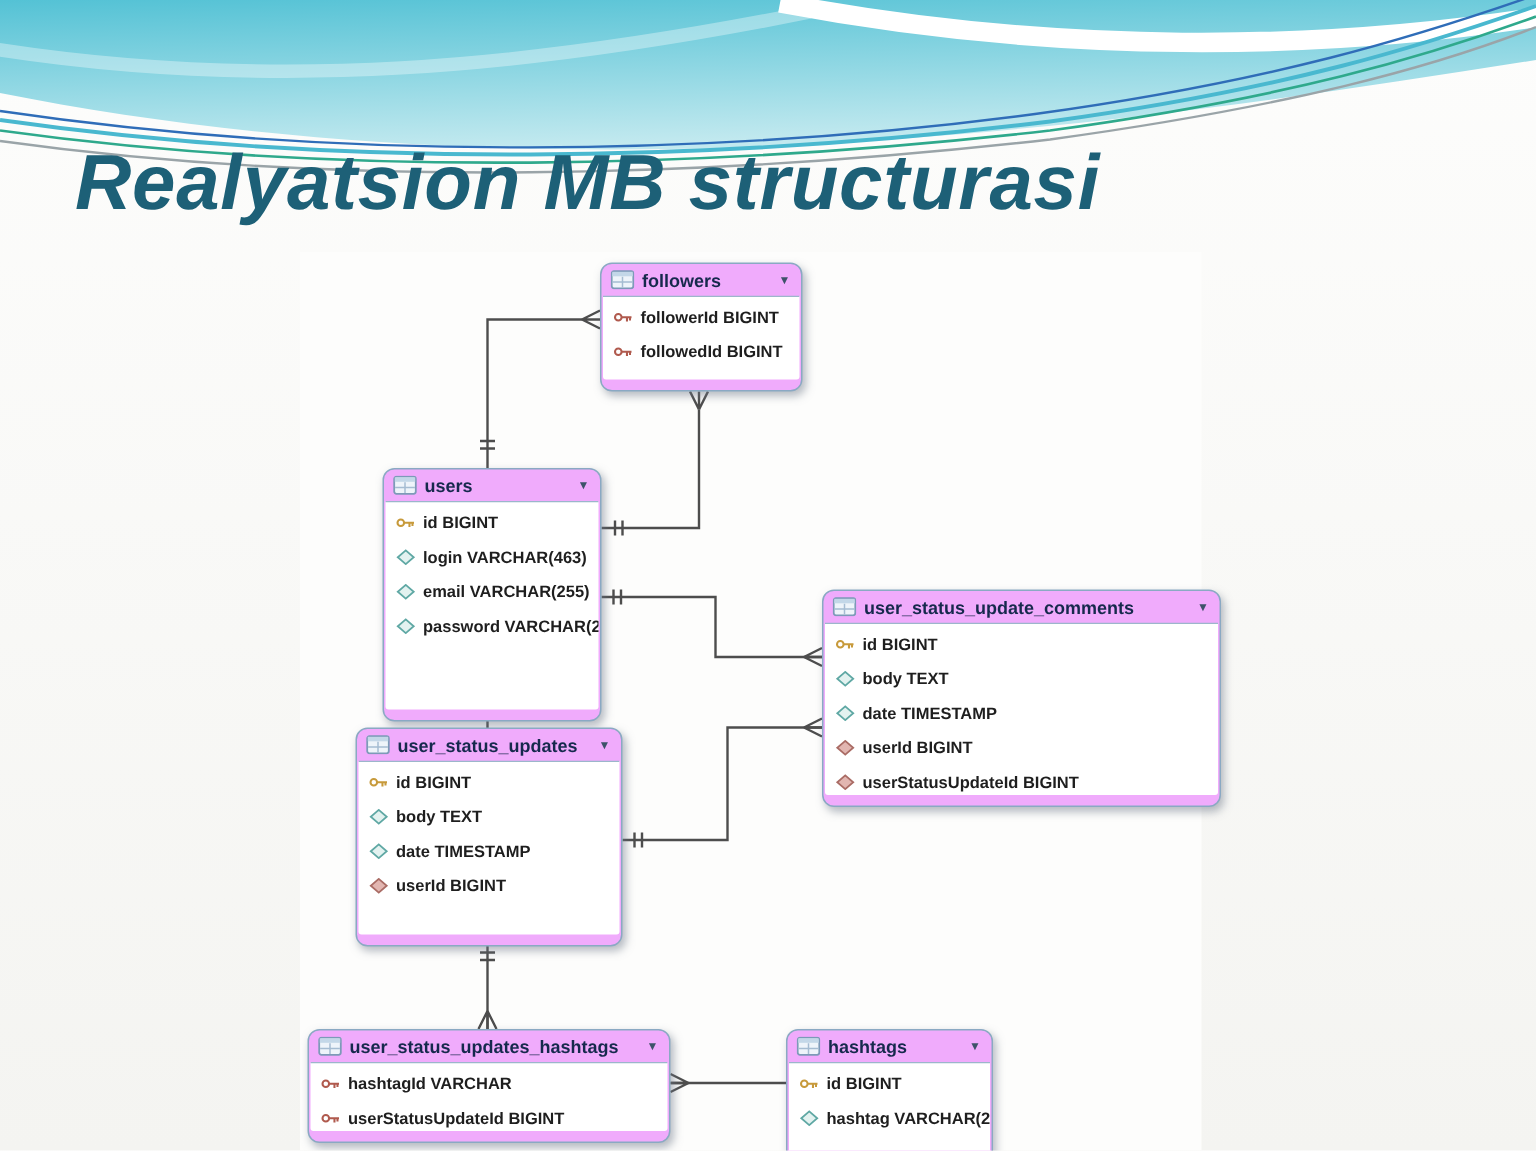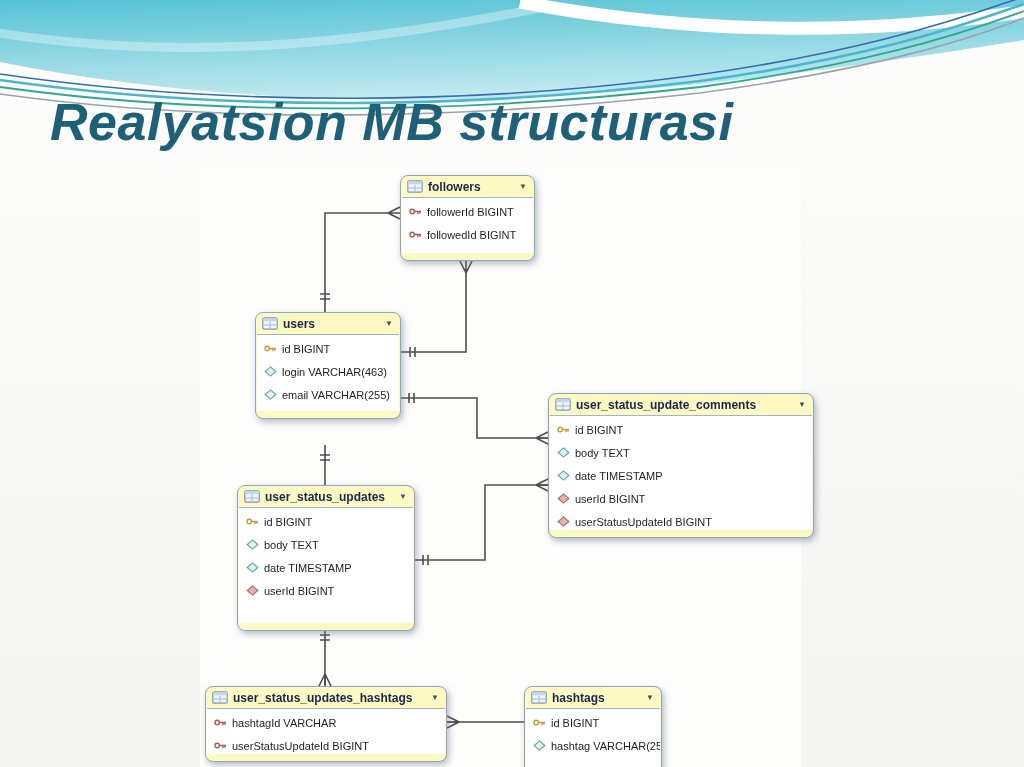--- a/index.html
+++ b/index.html
@@ -15,37 +15,37 @@
     position:absolute;left:50px;top:92px;
     font-size:52px;font-weight:700;letter-spacing:.5px;
     color:#1d6077;white-space:nowrap;font-style:italic;
   }
   
   .canvas{position:absolute;left:200px;top:168px;width:601px;height:599px;background:#fdfdfc;}
   .connectors{position:absolute;top:0;left:0;width:1024px;height:767px;pointer-events:none;}
   
   .tbl{
     position:absolute;box-sizing:border-box;
-    background:#fef9c3;border:1px solid #8aa9c3;border-radius:8px;
+    background:#f0abfc;border:1px solid #8aa9c3;border-radius:8px;
     box-shadow:2px 3px 6px rgba(110,120,135,.5);
     display:flex;flex-direction:column;
     padding:0 1px 7px 1px;
   }
   .tbl-h{
     display:flex;align-items:center;gap:5px;
     height:21px;padding:0 6px 0 5px;flex:0 0 auto;
     font-size:12px;font-weight:700;color:#16294d;
   }
   .tbl-h .grid-ic{flex:0 0 auto;}
   .tbl-h .tri{margin-left:auto;font-size:8px;color:#3e5269;line-height:1;}
   .tbl-b{
     background:#ffffff;flex:1 1 auto;border-radius:0 0 2px 2px;
     border-top:1px solid #9cb6cb;padding:2px 0 0 0;overflow:hidden;
   }
-  .row{display:flex;align-items:center;gap:5px;height:23px;padding:0 7px;font-size:11px;color:#1e1e1e;white-space:nowrap;}
+  .row{display:flex;align-items:center;gap:5px;height:23px;padding:0 7px;font-size:11px;color:#1e1e1e;white-space:nowrap;font-weight:bold;}
   .ic{flex:0 0 auto;}
   .ic.gold{color:#c79a3b;}
   .ic.red{color:#b05a4e;}
 </style>
 </head>
 <body>
 
 <svg width="0" height="0" style="position:absolute" aria-hidden="true">
   <defs>
     <symbol id="sym-key" viewBox="0 0 14 12">
@@ -132,21 +132,21 @@
     </div>
     <div class="row">
       <svg class="ic red" width="13" height="11">
           <use href="#sym-key"></use>
         </svg>
       <span>followedId BIGINT</span>
     </div>
   </div>
 </div>
 
-<div class="tbl" style="left:255px;top:312px;width:146px;height:107px">
+<div class="tbl" style="left:255px;top:312px;width:146px;height:169px">
   <div class="tbl-h">
     <svg class="grid-ic" width="16" height="13">
         <use href="#sym-grid"></use>
       </svg>
     <span class="tbl-name">users</span>
     <span class="tri">▼</span>
   </div>
   <div class="tbl-b">
     <div class="row">
       <svg class="ic gold" width="13" height="11">

